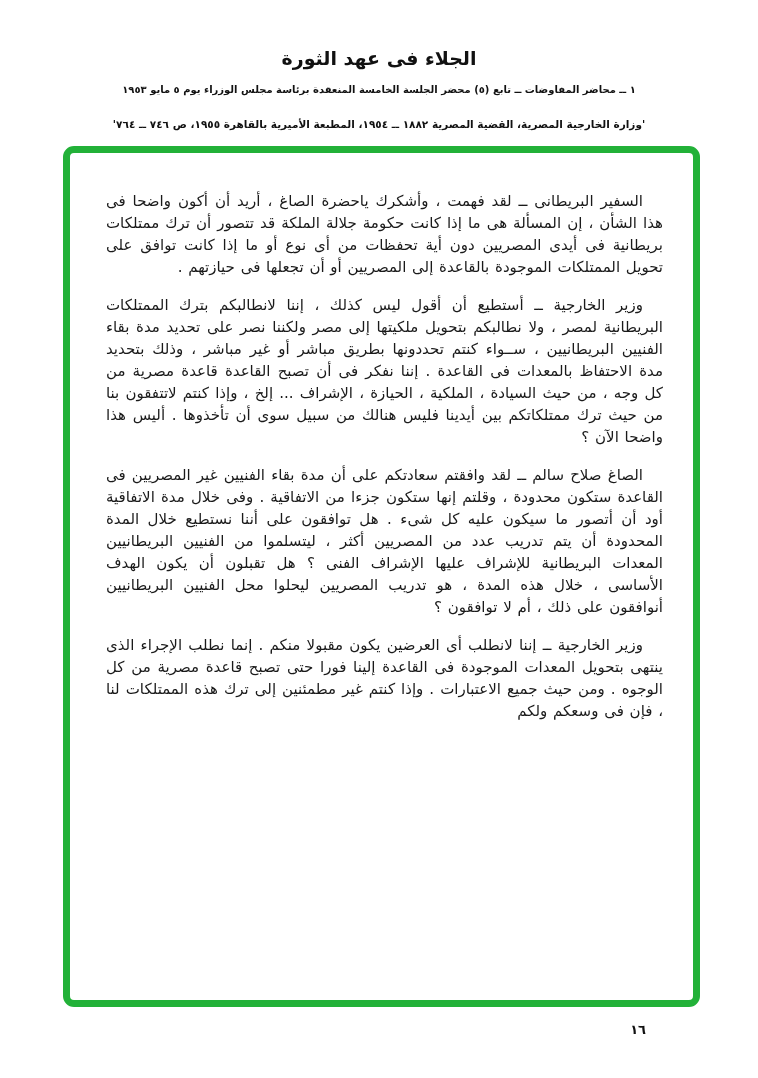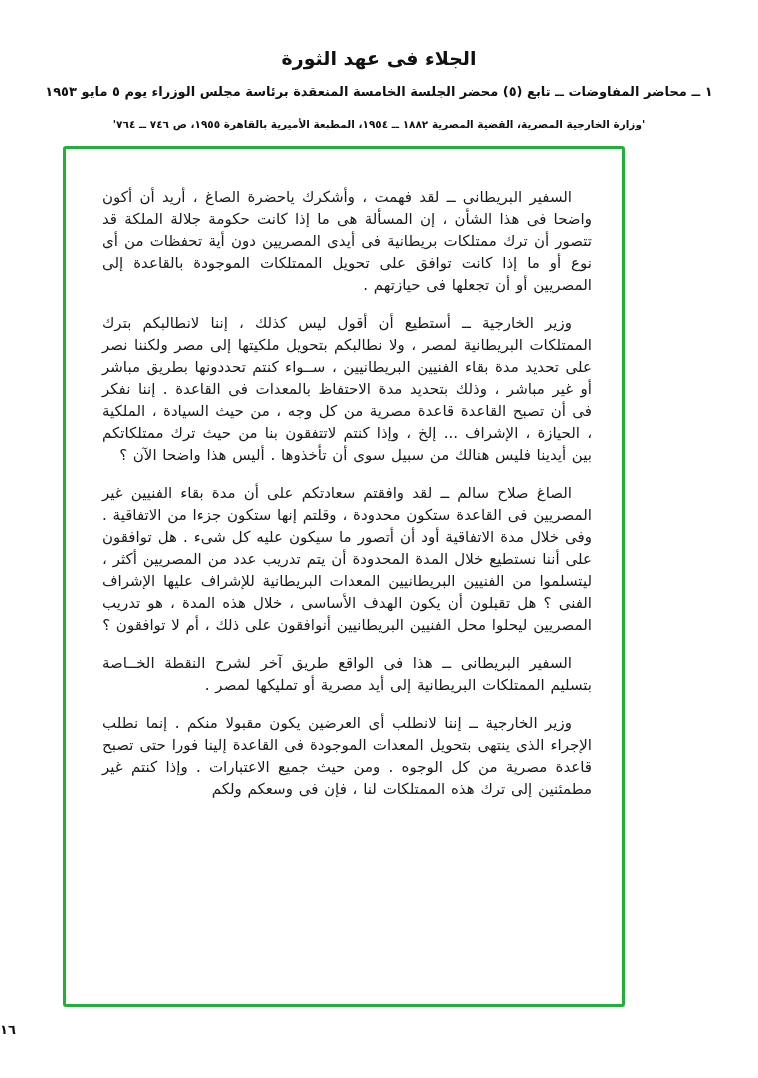--- a/index.html
+++ b/index.html
@@ -6,62 +6,61 @@
   body{
     width:758px;height:1078px;
     background:#ffffff;
     font-family:"DejaVu Sans", sans-serif;
     color:#111111;
     position:relative;
     overflow:hidden;
   }
   .hdr{position:absolute;left:0;width:758px;text-align:center;direction:rtl;font-weight:bold;}
   .doc-title{top:47px;font-size:19px;letter-spacing:0.2px;}
-  .doc-heading{top:84px;font-size:13px;}
+  .doc-heading{top:84px;font-size:10px;}
   .doc-citation{top:118px;font-size:10.5px;}
   .green-box{
     position:absolute;
     left:63px;top:146px;
-    width:562px;height:861px;
+    width:637px;height:861px;
     box-sizing:border-box;
-    border:3px solid #c4b5fd;
-    border-radius:3px;
+    border:7px solid #c4b5fd;
+    border-radius:11px;
     padding:37px 30px 0 36px;
   }
   .green-box p{
     direction:rtl;
     text-align:justify;
     font-size:15px;
     line-height:22px;
     margin:0 0 16px 0;
     text-indent:20px;
     color:#1a1a1a;
     word-spacing:1px;
   }
   .page-number{
     position:absolute;
     top:1022px;left:0;width:646px;
-    text-align:left;
+    text-align:right;
     font-size:13px;
     font-weight:bold;
     direction:rtl;
   }
 </style>
 </head>
 <body>
 
 <div>
 
   <div class="hdr doc-title">الجلاء فى عهد الثورة</div>
   <div class="hdr doc-heading">١ ــ محاضر المفاوضات ــ تابع (٥) محضر الجلسة الخامسة المنعقدة برئاسة مجلس الوزراء يوم ٥ مايو ١٩٥٣</div>
   <div class="hdr doc-citation">'وزارة الخارجية المصرية، القضية المصرية ١٨٨٢ ــ ١٩٥٤، المطبعة الأميرية بالقاهرة ١٩٥٥، ص ٧٤٦ ــ ٧٦٤'</div>
 
   <div class="green-box" style="border-color: rgb(34, 177, 56);">
     <p>السفير البريطانى ــ لقد فهمت ، وأشكرك ياحضرة الصاغ ، أريد أن أكون واضحا فى هذا الشأن ، إن المسألة هى ما إذا كانت حكومة جلالة الملكة قد تتصور أن ترك ممتلكات بريطانية فى أيدى المصريين دون أية تحفظات من أى نوع أو ما إذا كانت توافق على تحويل الممتلكات الموجودة بالقاعدة إلى المصريين أو أن تجعلها فى حيازتهم .</p>
     <p>وزير الخارجية ــ أستطيع أن أقول ليس كذلك ، إننا لانطالبكم بترك الممتلكات البريطانية لمصر ، ولا نطالبكم بتحويل ملكيتها إلى مصر ولكننا نصر على تحديد مدة بقاء الفنيين البريطانيين ، ســواء كنتم تحددونها بطريق مباشر أو غير مباشر ، وذلك بتحديد مدة الاحتفاظ بالمعدات فى القاعدة . إننا نفكر فى أن تصبح القاعدة قاعدة مصرية من كل وجه ، من حيث السيادة ، الملكية ، الحيازة ، الإشراف ... إلخ ، وإذا كنتم لاتتفقون بنا من حيث ترك ممتلكاتكم بين أيدينا فليس هنالك من سبيل سوى أن تأخذوها . أليس هذا واضحا الآن ؟</p>
     <p>الصاغ صلاح سالم ــ لقد وافقتم سعادتكم على أن مدة بقاء الفنيين غير المصريين فى القاعدة ستكون محدودة ، وقلتم إنها ستكون جزءا من الاتفاقية . وفى خلال مدة الاتفاقية أود أن أتصور ما سيكون عليه كل شىء . هل توافقون على أننا نستطيع خلال المدة المحدودة أن يتم تدريب عدد من المصريين أكثر ، ليتسلموا من الفنيين البريطانيين المعدات البريطانية للإشراف عليها الإشراف الفنى ؟ هل تقبلون أن يكون الهدف الأساسى ، خلال هذه المدة ، هو تدريب المصريين ليحلوا محل الفنيين البريطانيين أنوافقون على ذلك ، أم لا توافقون ؟</p>
-    <p>السفير البريطانى ــ هذا فى الواقع طريق آخر لشرح النقطة الخــاصة بتسليم الممتلكات البريطانية إلى أيد مصرية أو تمليكها لمصر .</p>
     <p>وزير الخارجية ــ إننا لانطلب أى العرضين يكون مقبولا منكم . إنما نطلب الإجراء الذى ينتهى بتحويل المعدات الموجودة فى القاعدة إلينا فورا حتى تصبح قاعدة مصرية من كل الوجوه . ومن حيث جميع الاعتبارات . وإذا كنتم غير مطمئنين إلى ترك هذه الممتلكات لنا ، فإن فى وسعكم ولكم</p>
   </div>
 
   <div class="page-number">١٦</div>
 
 </div>
 
 </body></html>

